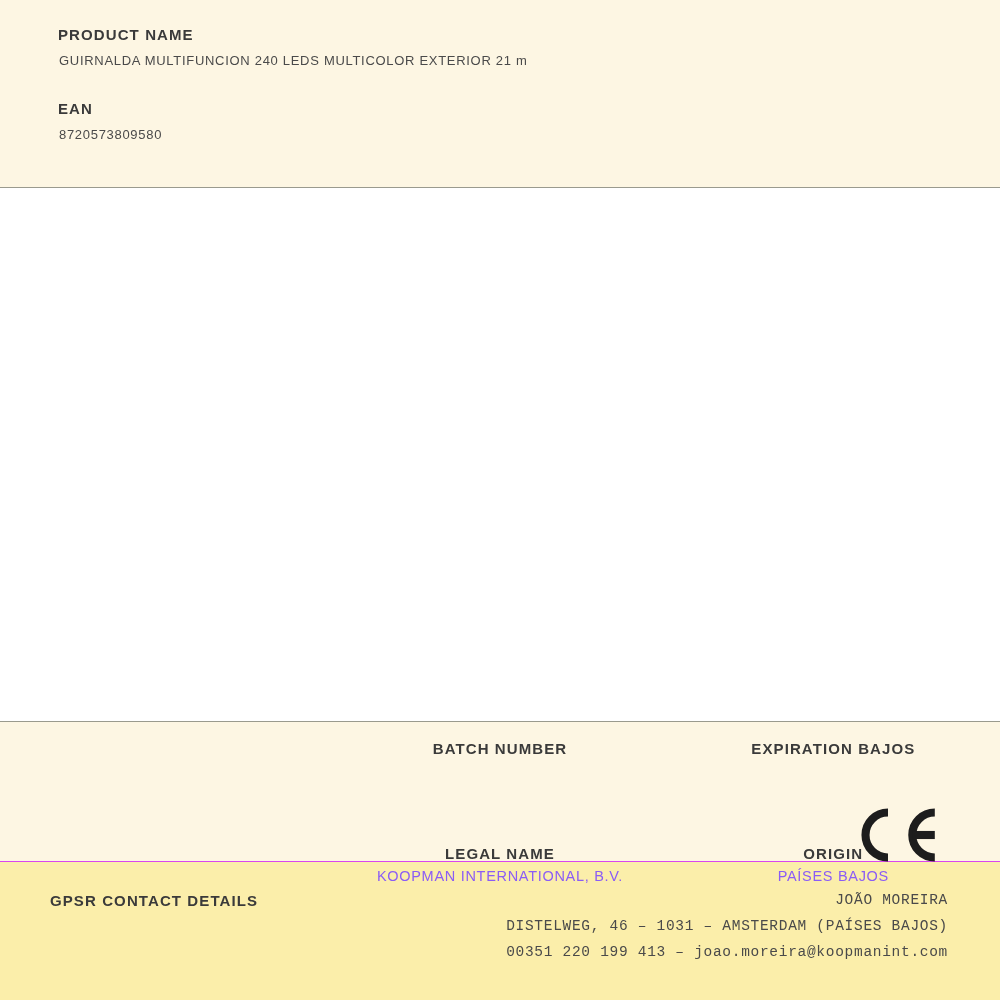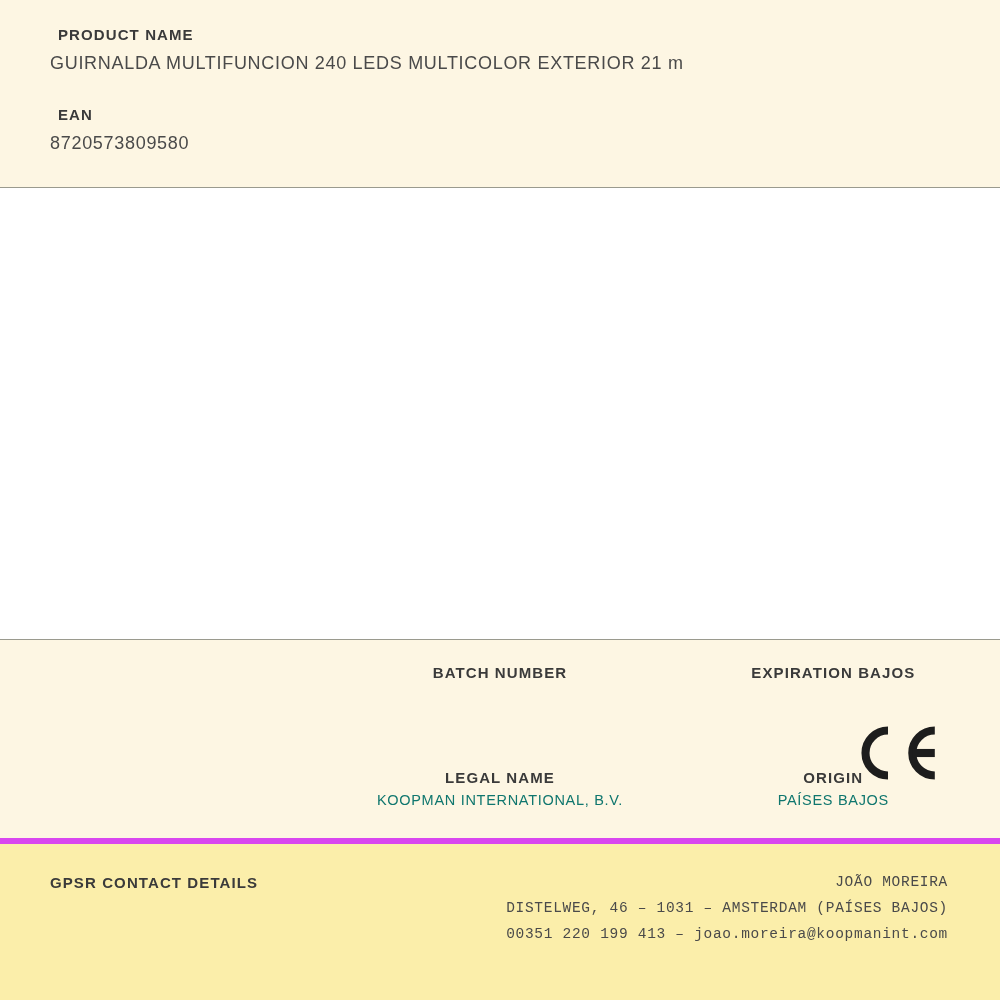--- a/index.html
+++ b/index.html
@@ -31,44 +31,44 @@
     height: 188px;
   }
   .field-label {
     font-size: 15px;
     font-weight: bold;
     letter-spacing: 1.1px;
     color: #3a3a3a;
     margin: 0 0 10px 8px;
   }
   .field-value {
-    font-size: 18px;
+    font-size: 13px;
     letter-spacing: 0.7px;
     color: #4a4a4a;
-    margin: 0;
+    margin: 9px;
   }
   .field-group + .field-group {
     margin-top: 32px;
   }
 
   
   .body-blank {
     flex: 1 1 auto;
     background: #ffffff;
     border-bottom: 1px solid #9a9a8e;
   }
 
   
   .info {
     background: #fdf6e3;
     position: relative;
-    height: 204px;
+    height: 140px;
     box-sizing: border-box;
-    border-bottom: 6px solid #d946ef;
-    padding: 24px 0 0 0;
+    border-bottom: 1px solid #d946ef;
+    padding: 18px 0 0 0;
   }
   .info-row {
     display: flex;
     width: 100%;
   }
   .info-cell {
     flex: 0 0 33.3333%;
     text-align: center;
     box-sizing: border-box;
     padding: 0 10px;
@@ -77,40 +77,40 @@
     font-size: 15px;
     font-weight: bold;
     letter-spacing: 1.1px;
     color: #3a3a3a;
     margin: 0;
     white-space: nowrap;
   }
   .info-cell .c-value {
     font-size: 14.5px;
     letter-spacing: 0.7px;
-    color: #0f766e;
+    color: #8b5cf6;
     margin: 6px 0 0 0;
     min-height: 18px;
   }
   .info-row.second {
     margin-top: 64px;
   }
   .ce-mark {
     position: absolute;
     right: 58px;
     top: 82px;
     width: 90px;
     height: 62px;
     color: #1d1d1d;
   }
 
   
   .footer {
     background: #fbeeaa;
-    height: 156px;
+    height: 138px;
     box-sizing: border-box;
     padding: 30px 52px 0 50px;
     display: flex;
     justify-content: space-between;
     align-items: flex-start;
     gap: 44px;
   }
   .footer-title {
     font-size: 15px;
     font-weight: bold;

